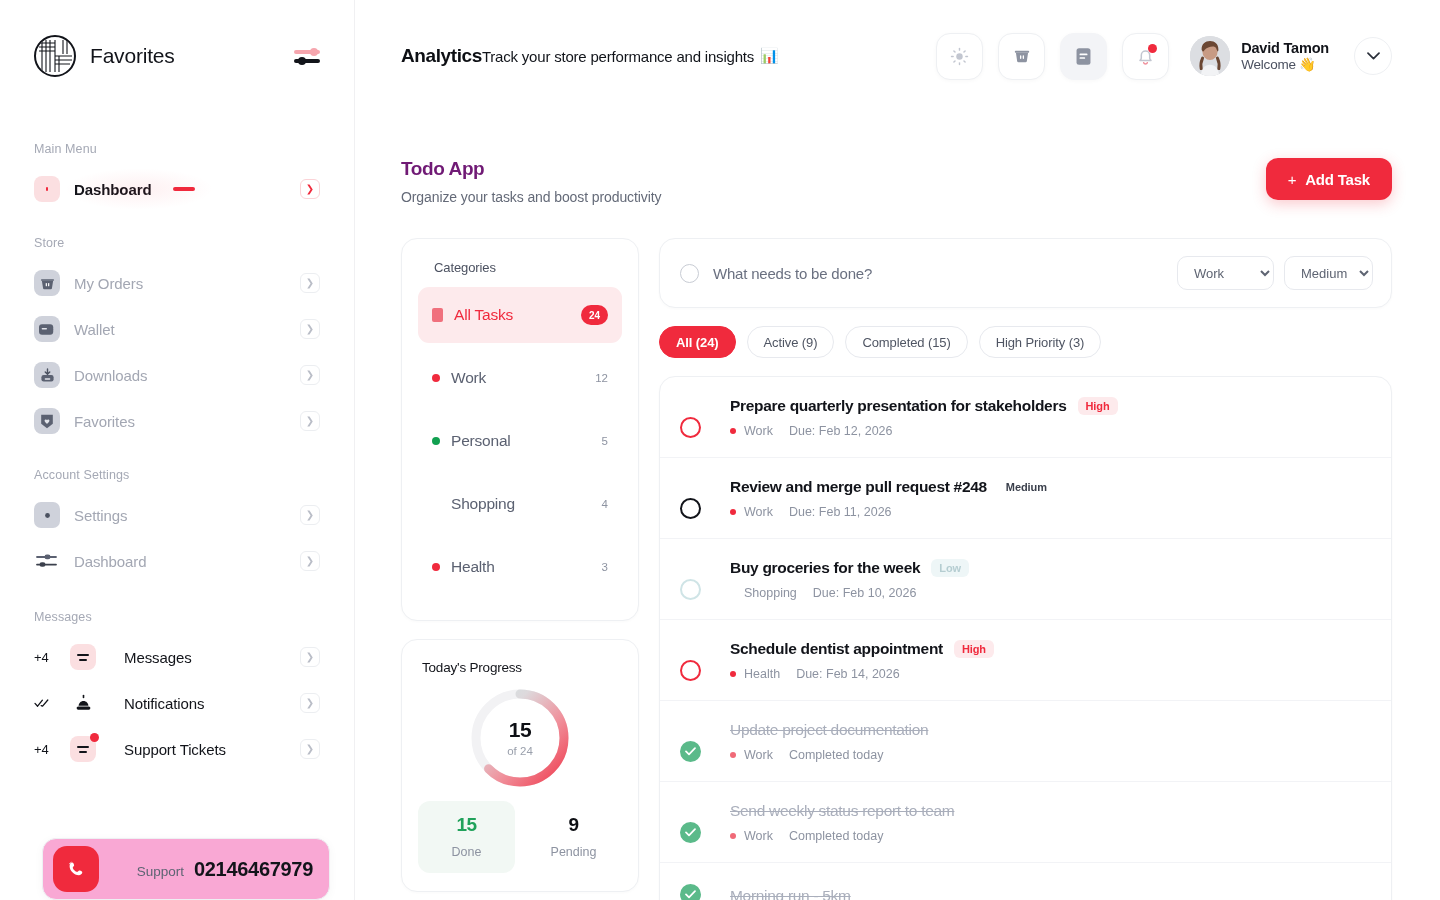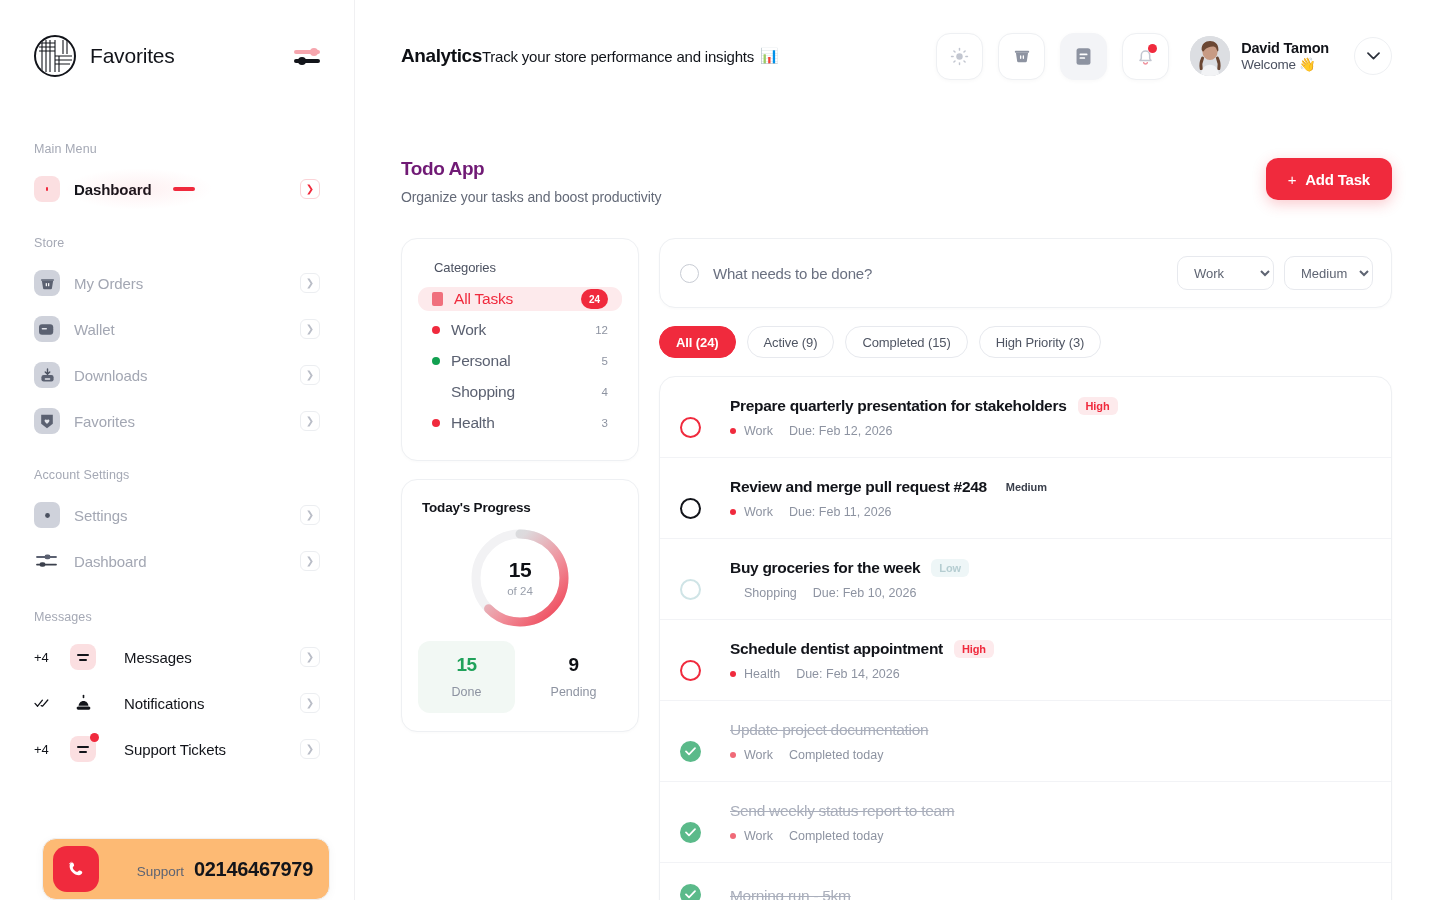--- a/index.html
+++ b/index.html
@@ -85,21 +85,21 @@
   .msg-ico .bars { display:flex; flex-direction:column; gap:3px; align-items:center; }
   .msg-ico .bars .bar:last-child { width: 8px; }
   .reddot {
     position:absolute; top:-3px; right:-3px; width:9px; height:9px;
     border-radius:50%; background:#f02a3d;
   }
   .nav-item.msgrow .nav-label { color: #12141a; }
 
   .support-card {
     position: absolute; left: 42px; right: 24px; bottom: 0px;
-    height: 62px; background:#fdba74; border:1px solid #eef0f3; border-top-left-radius: 14px;
+    height: 62px; background:#f9a8d4; border:1px solid #eef0f3; border-top-left-radius: 14px;
     border-top-right-radius: 14px; border-radius: 14px;
     display:flex; align-items:center; padding: 0 10px; gap: 10px;
     box-shadow: 0 2px 10px rgba(20,22,30,0.04);
   }
   .support-ico {
     width: 46px; height: 46px; border-radius: 14px; background:#f02a3d;
     display:flex; align-items:center; justify-content:center; flex:0 0 46px;
   }
   .support-txt { margin-left: auto; display:flex; align-items:baseline; gap: 10px; padding-right: 6px;}
   .support-word { font-size: 13.5px; color:#5d6473; }
@@ -149,37 +149,37 @@
   .left-col { width: 238px; flex: 0 0 238px; display:flex; flex-direction:column; gap: 18px; }
   .right-col { flex: 1; }
 
   .card {
     background:#fff; border:1px solid #eef0f3; border-radius: 16px;
     box-shadow: 0 1px 3px rgba(20,22,30,0.025);
   }
   .cat-card { padding: 16px 16px 18px; }
   .cat-title { font-size: 13px; font-weight: 400; color:#4b5160; letter-spacing:-0.1px; margin: 5px 16px 12px; }
   .cat-item {
-    display:flex; align-items:center; height: 24px; border-radius: 11px;
+    display:flex; align-items:center; height: 56px; border-radius: 11px;
     padding: 0 14px; cursor:pointer; margin-bottom: 7px;
   }
   .cat-item.active { background:#fdeaec; }
   .cat-dot { width: 8px; height: 8px; border-radius:50%; margin-right: 11px; flex:0 0 8px; }
   .cat-icon-sq { width: 11px; height: 14px; border-radius: 2px; margin-right: 11px; background:#f0707d; flex:0 0 11px;}
   .cat-name { font-size: 15.5px; color:#5b6171; letter-spacing:-0.2px; }
   .cat-item.active .cat-name { color:#f02a3d; font-weight: 500; }
   .cat-count { margin-left:auto; font-size: 11.5px; color:#8d93a1; }
   .cat-badge {
     margin-left:auto; background:#f02a3d; color:#fff; font-size: 10px; font-weight:700;
     min-width: 27px; height: 20px; border-radius: 10px; display:flex;
     align-items:center; justify-content:center; padding: 0 7px;
   }
 
   .prog-card { padding: 18px 16px 18px; }
-  .prog-title { font-size: 13.5px; font-weight: 700; color:#12141a; letter-spacing:-0.2px; margin: 2px 4px 6px; }
+  .prog-title { font-size: 13.5px; font-weight: 400; color:#12141a; letter-spacing:-0.2px; margin: 2px 4px 6px; }
   .ring-wrap { display:flex; justify-content:center; margin: 8px 0 6px; position: relative; }
   .ring { position: relative; width: 110px; height: 110px; }
   .ring-center {
     position:absolute; inset:0; display:flex; flex-direction:column;
     align-items:center; justify-content:center;
   }
   .ring-num { font-size: 21px; font-weight: 800; color:#0d0f14; letter-spacing:-0.5px; line-height: 1; }
   .ring-of { font-size: 11.5px; color:#9aa0ac; margin-top: 5px; }
   .stats { display:flex; gap: 10px; margin-top: 8px; }
   .stat { flex: 1; border-radius: 12px; padding: 14px 6px 14px; text-align:center; }

